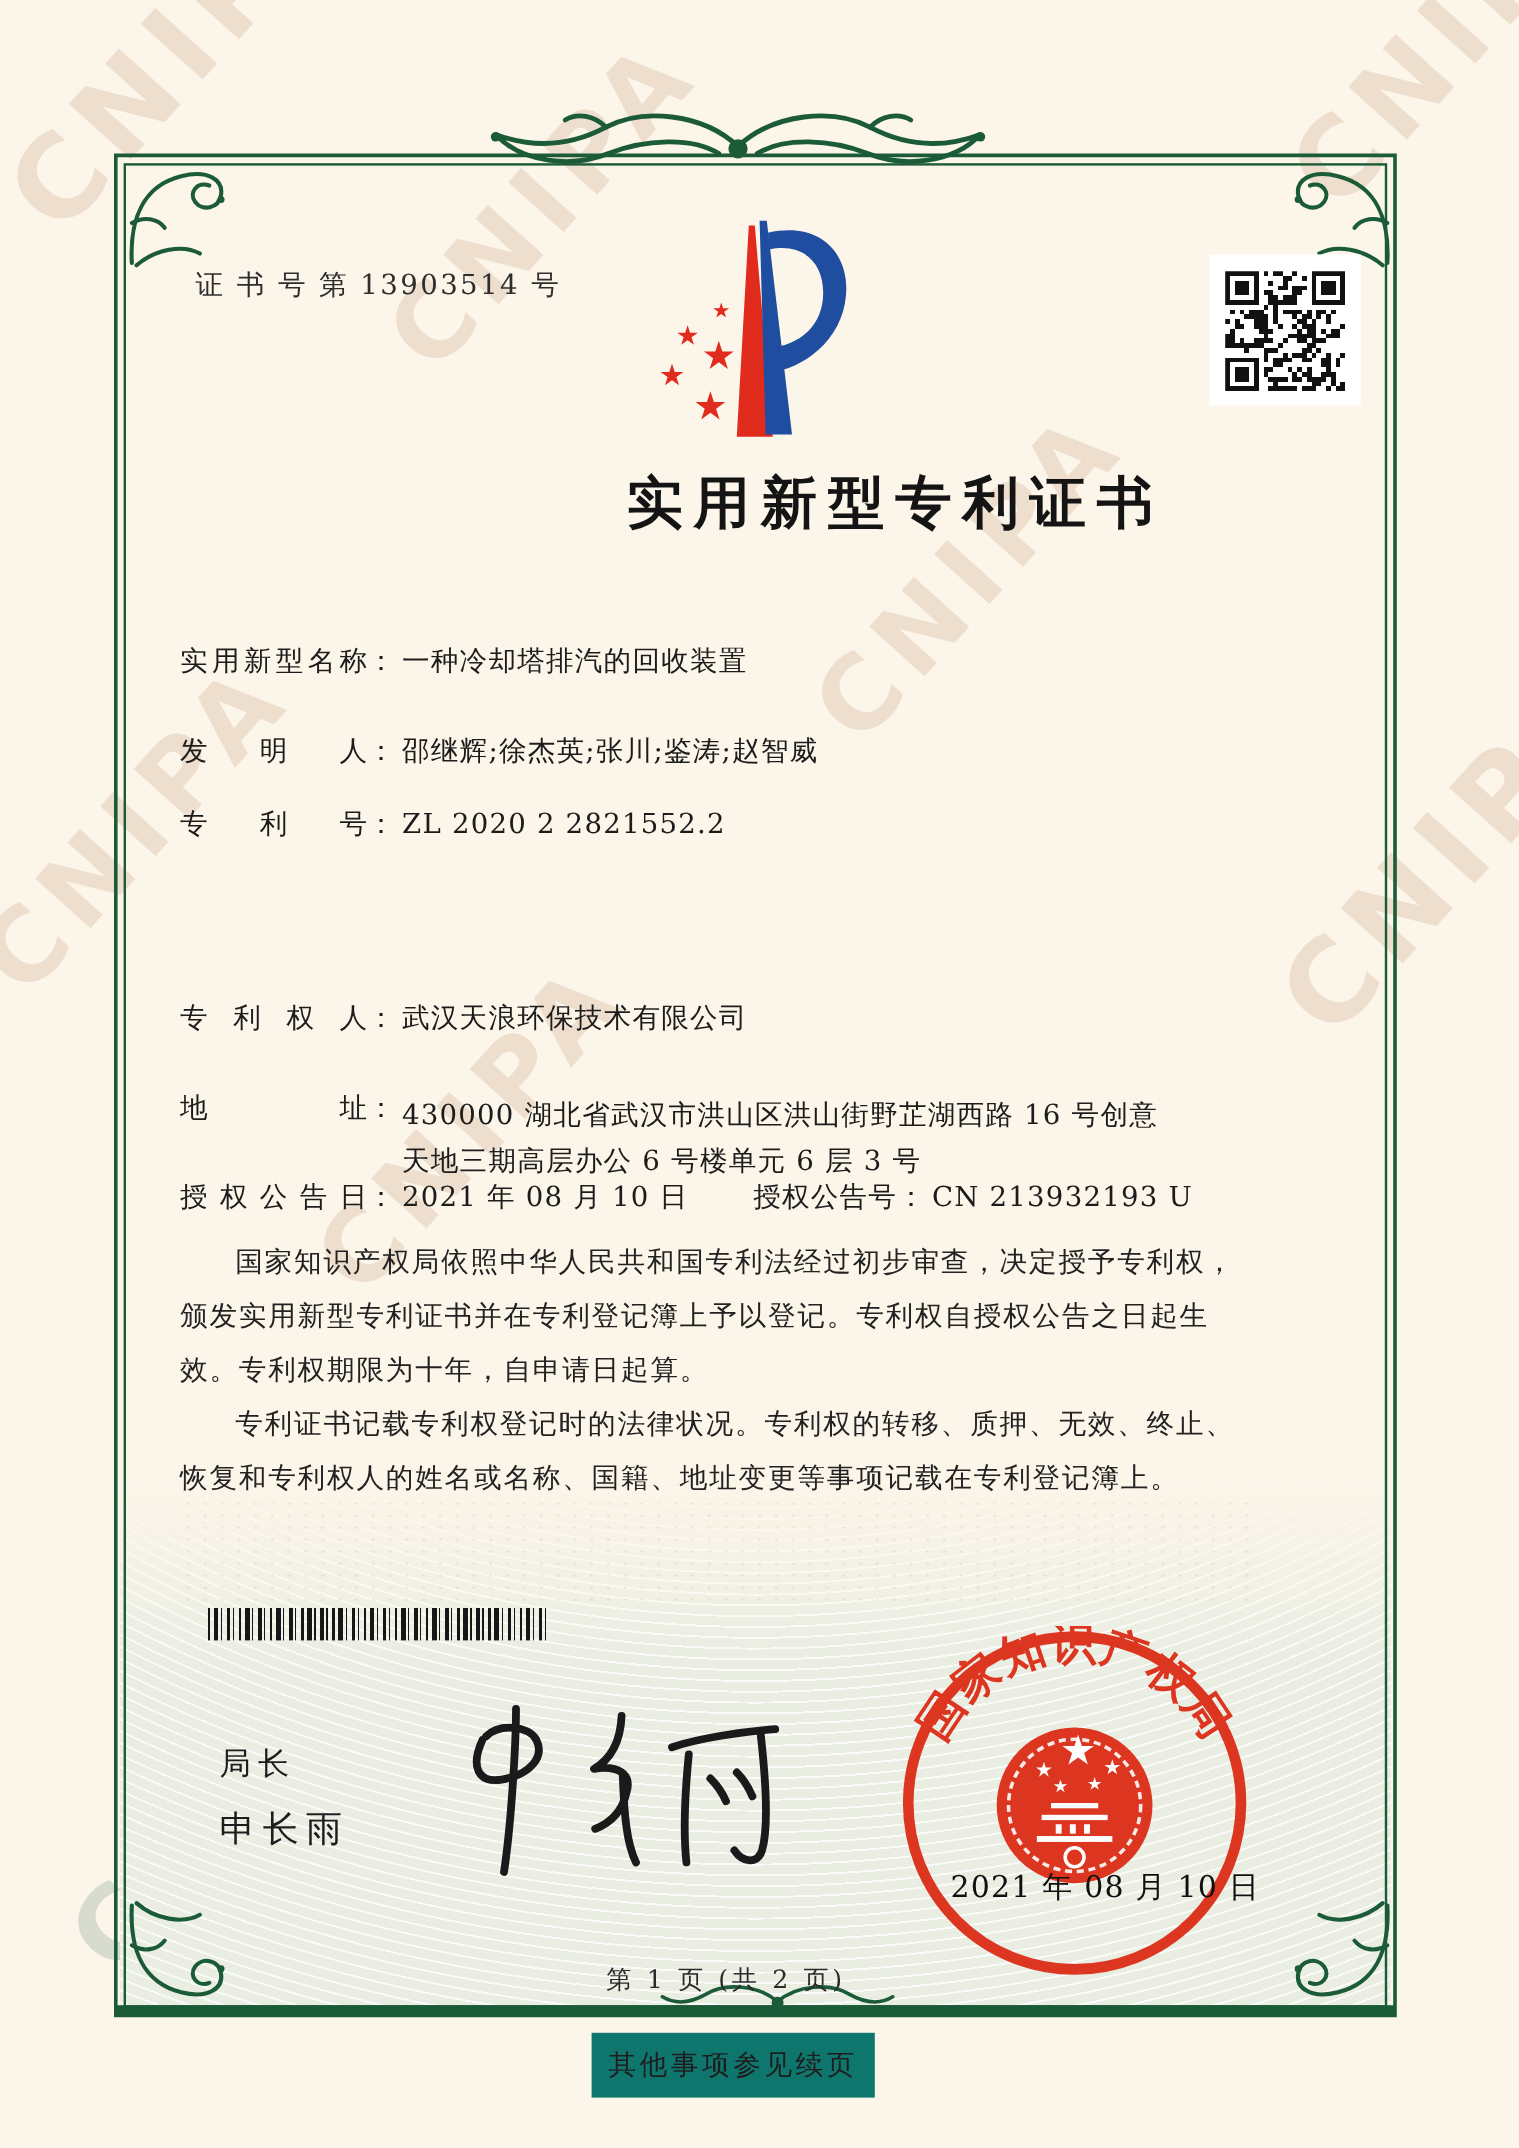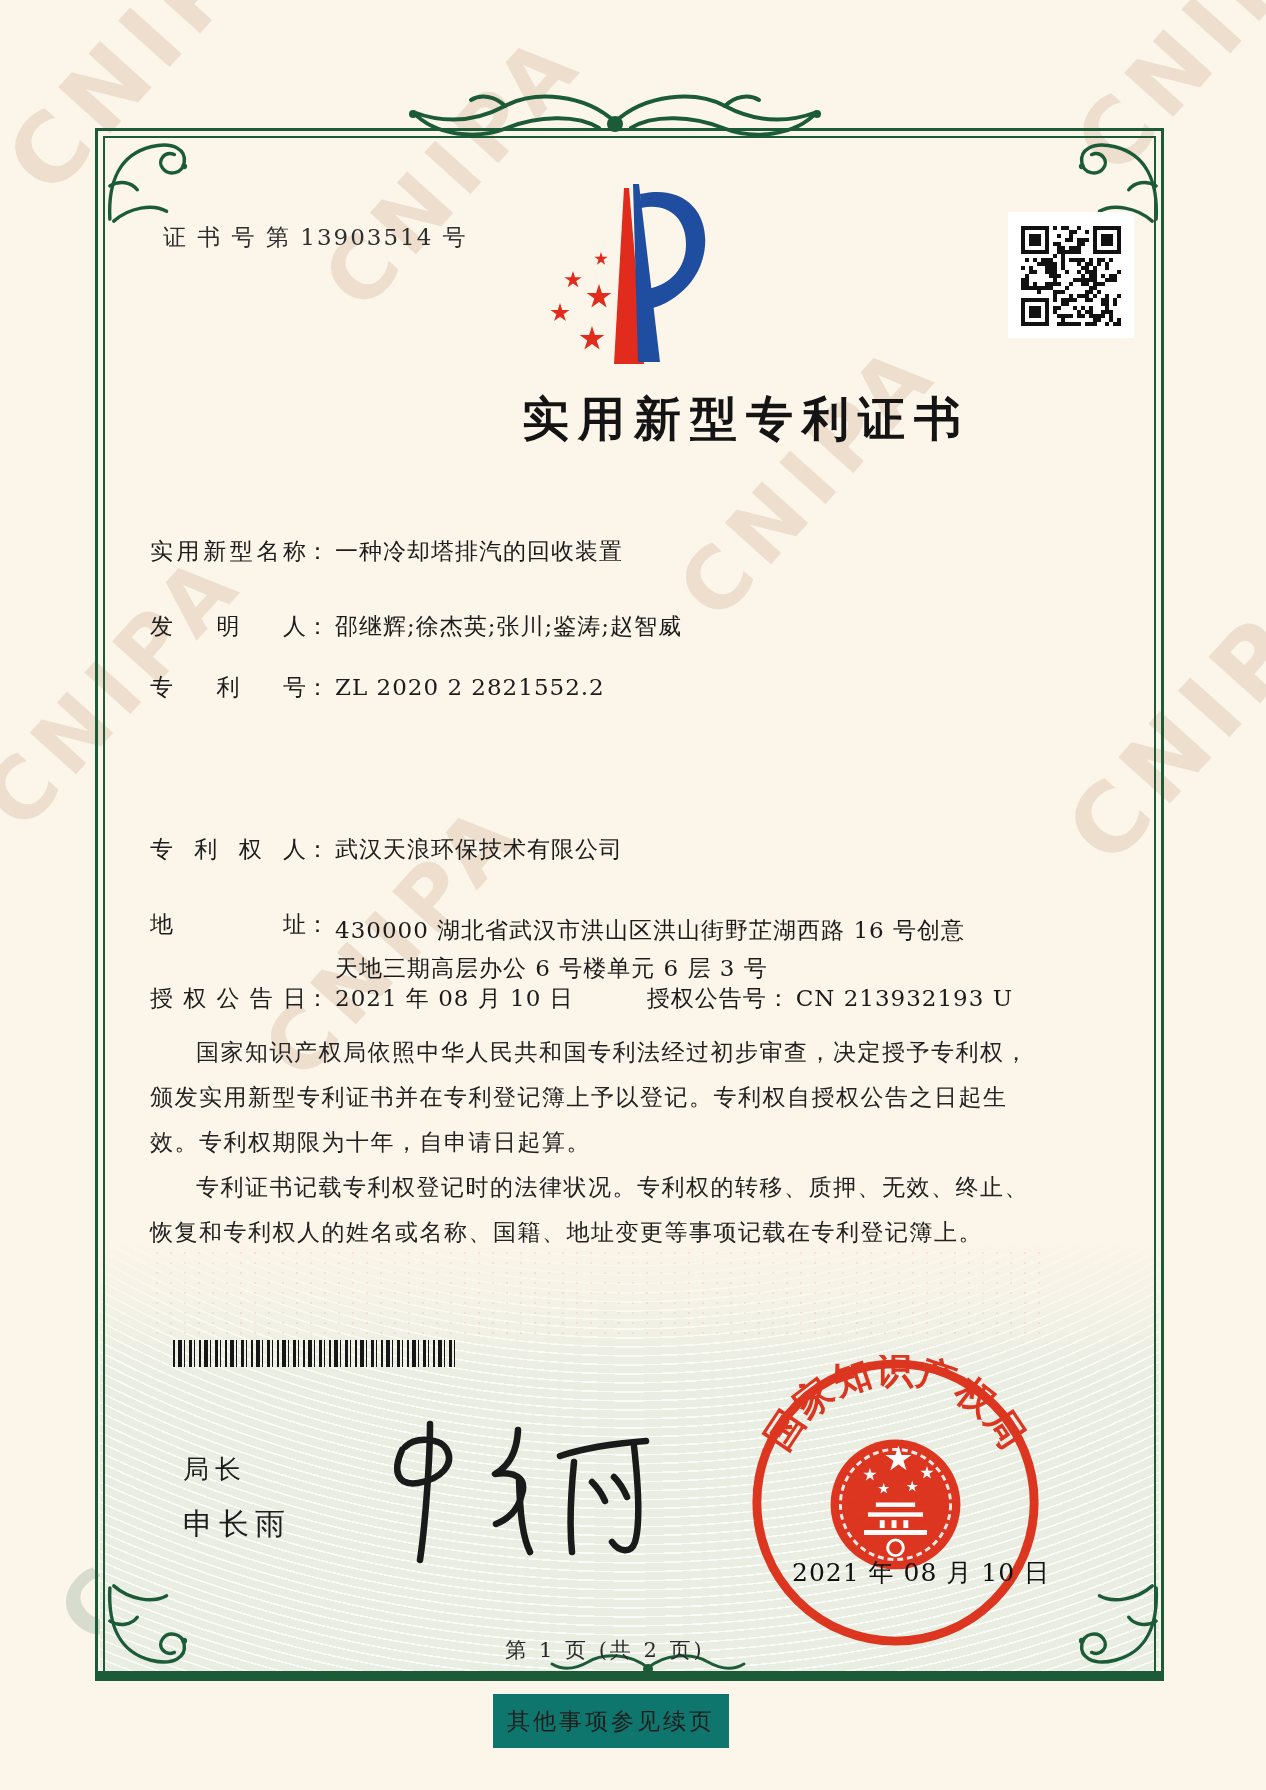--- a/index.html
+++ b/index.html
@@ -50,21 +50,21 @@
   .title{
     position:absolute;left:150px;top:388px;width:820px;text-align:right;
     font-size:47px;font-weight:700;letter-spacing:9px;color:#141414;
   }
   
   .frow{position:absolute;left:150px;width:900px;font-size:23px;line-height:27px;white-space:nowrap;}
   .flabel{display:inline-block;width:156px;text-align:justify;text-align-last:justify;vertical-align:top;}
   .fcolon{display:inline-block;vertical-align:top;}
   .fvalue{display:inline-block;margin-left:6px;vertical-align:top;letter-spacing:1px;}
   .addr-lines{display:inline-block;margin-left:6px;vertical-align:top;letter-spacing:1px;line-height:38px;white-space:normal;width:700px;}
-  .grant2{margin-left:73px;}
+  .grant2{margin-left:54px;}
   
   .paras{position:absolute;left:150px;top:1030px;width:888px;font-size:23px;line-height:45px;letter-spacing:1.5px;color:#222222;}
   .paras p{margin:0;text-indent:2em;}
   
   .barcode{
     position:absolute;left:173px;top:1340px;width:284px;height:27px;
     background:repeating-linear-gradient(90deg,
       #161616 0 2px,rgba(0,0,0,0) 2px 5px,
       #161616 5px 9px,rgba(0,0,0,0) 9px 11px,
       #161616 11px 12px,rgba(0,0,0,0) 12px 16px,

